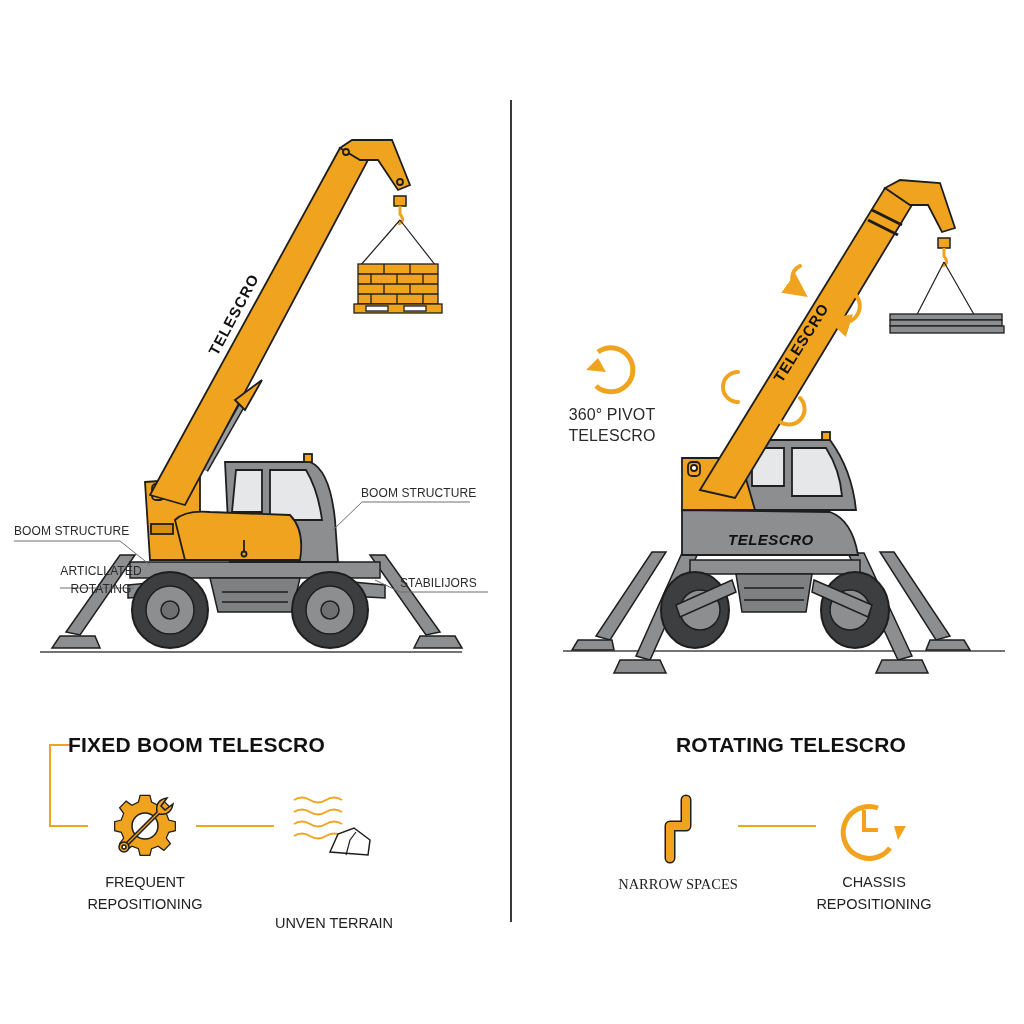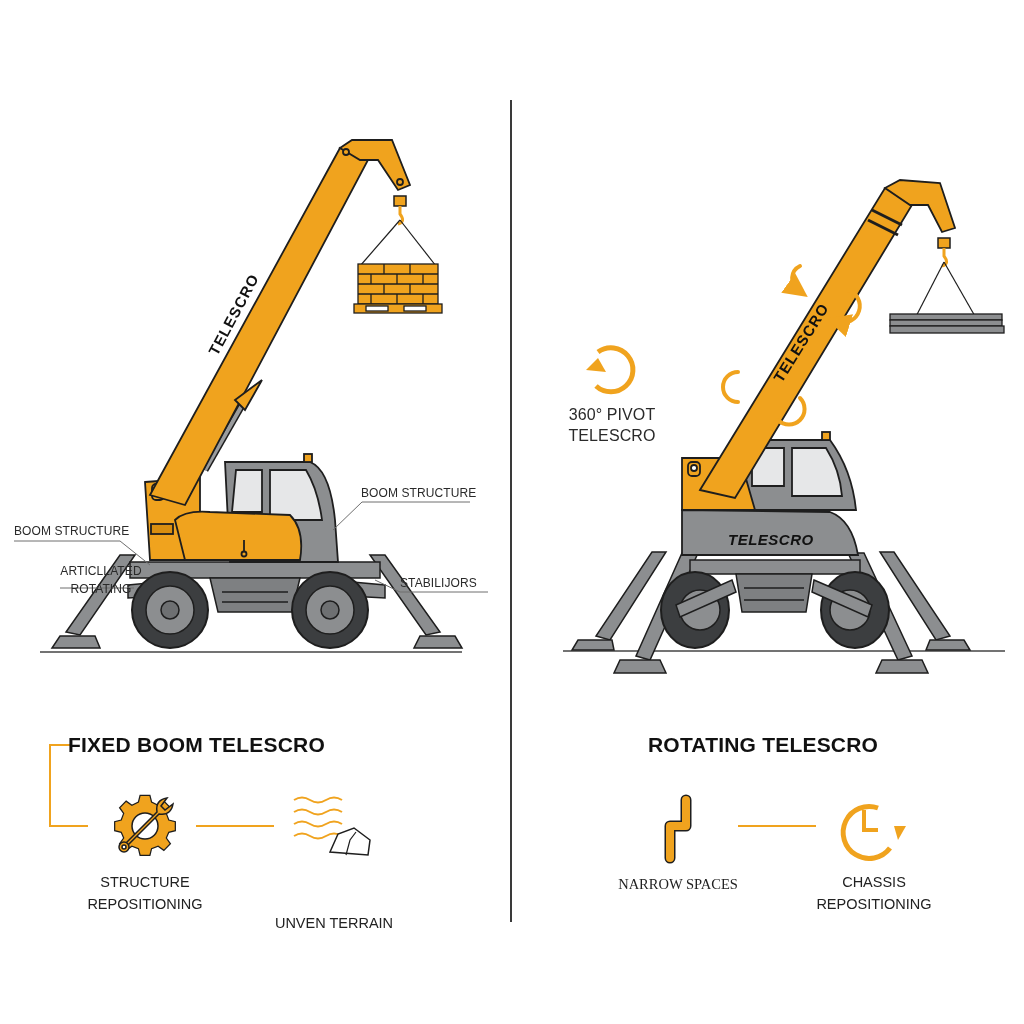--- a/index.html
+++ b/index.html
@@ -257,24 +257,24 @@
 </div>
 <div class="callout" style="left:361px; top:484px;">BOOM STRUCTURE</div>
 <div class="callout" style="left:400px; top:574px;">STABILIJORS</div>
 
 <div class="callout center" style="left:552px; top:404px; width:120px; font-size:16px; line-height:21px;">
   <div>360° PIVOT</div>
   <div>TELESCRO</div>
 </div>
 
 <div class="title" style="left:68px; top:733px;">FIXED BOOM TELESCRO</div>
-<div class="title" style="left:648px; top:733px;">ROTATING TELESCRO</div>
+<div class="title" style="left:676px; top:733px;">ROTATING TELESCRO</div>
 
 <div class="feat-label" style="left:75px; top:871px; width:140px;">
-  <div>STRUCTURE</div>
+  <div>FREQUENT</div>
   <div>REPOSITIONING</div>
 </div>
 <div class="feat-label" style="left:264px; top:912px; width:140px;">
   <div>UNVEN TERRAIN</div>
 </div>
 <div class="feat-label" style="left:608px; top:873px; width:140px;font-family:Liberation Serif, serif;">
   <div>NARROW SPACES</div>
 </div>
 <div class="feat-label" style="left:804px; top:871px; width:140px;">
   <div>CHASSIS</div>

